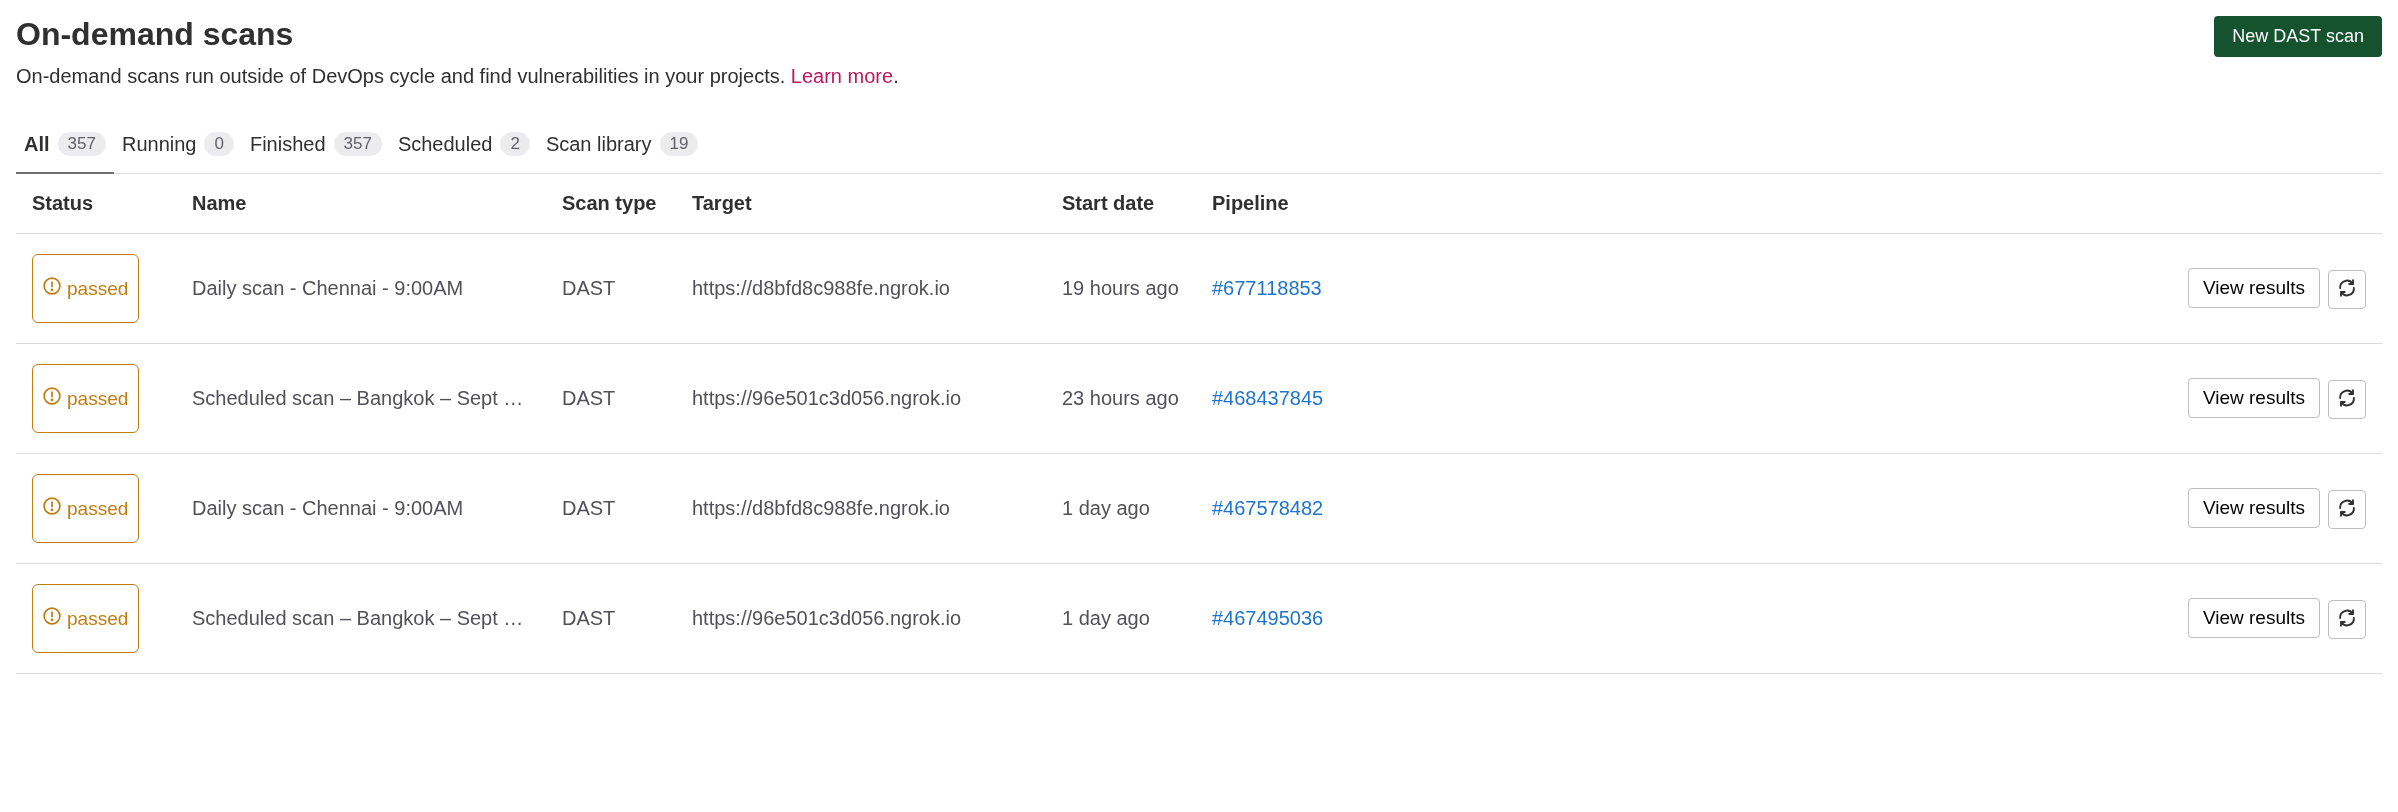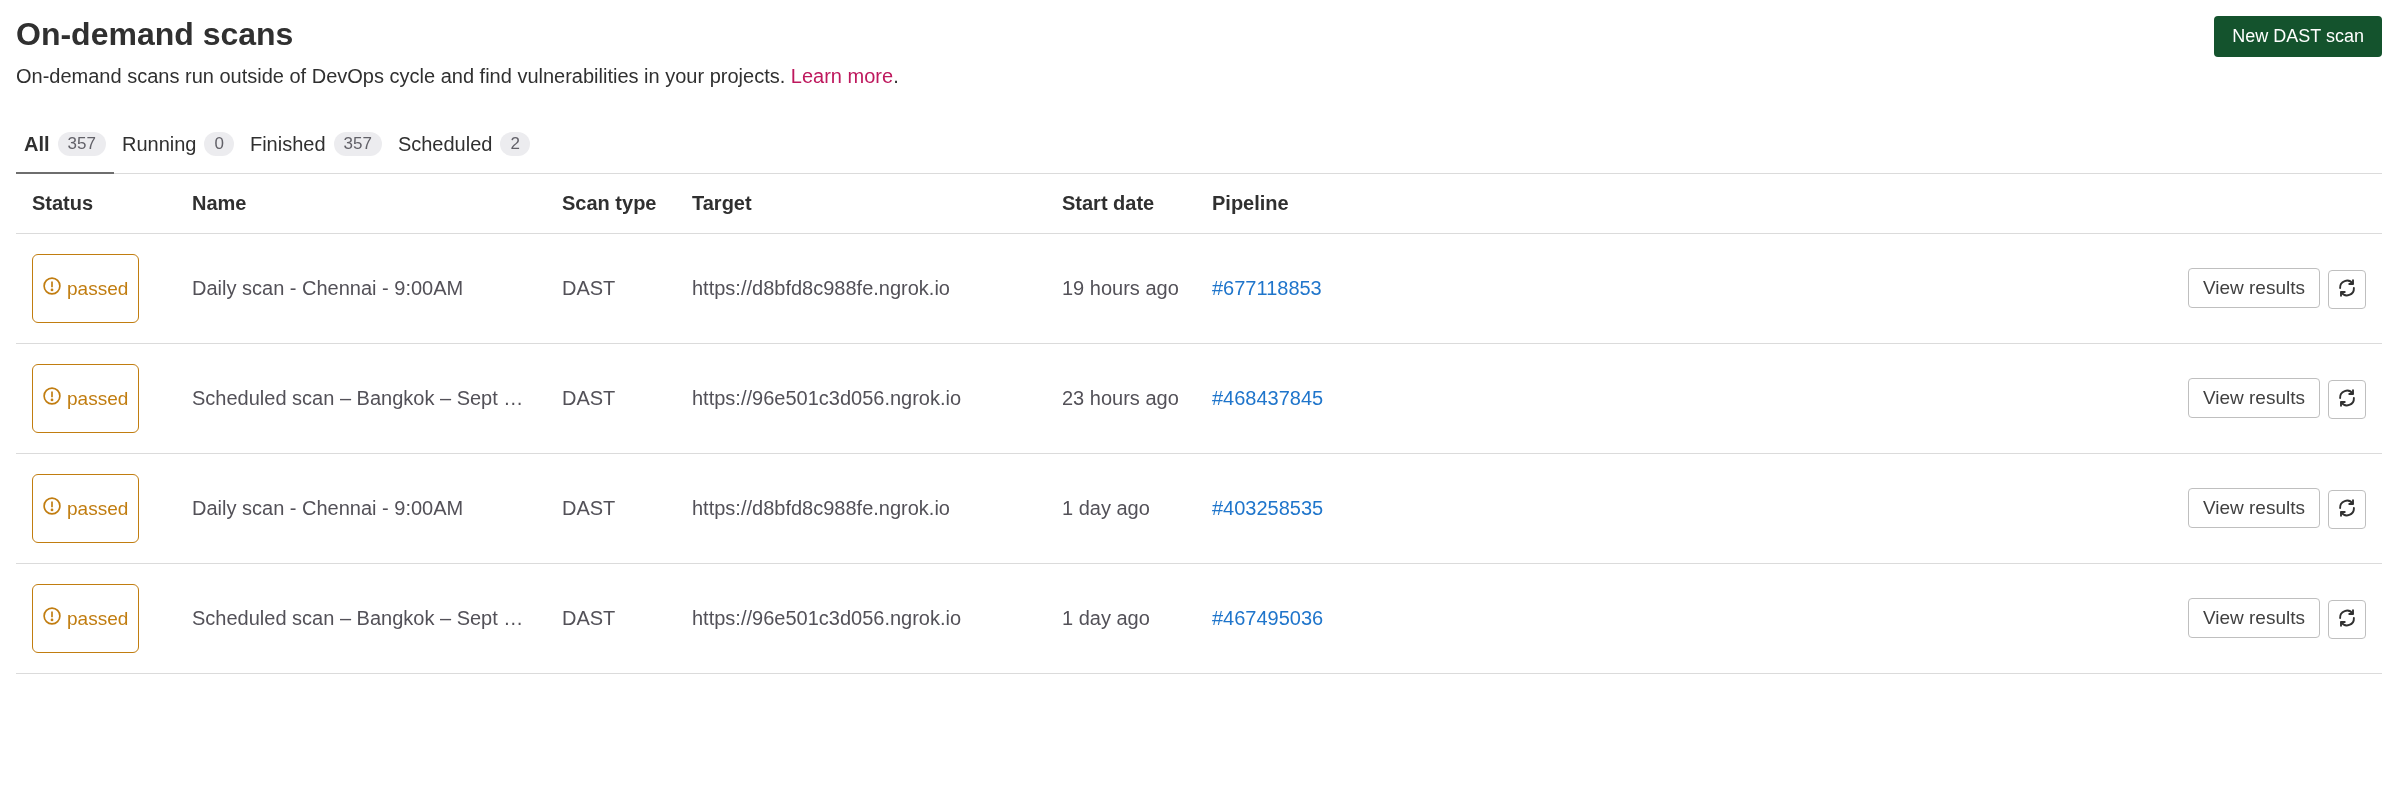--- a/index.html
+++ b/index.html
@@ -111,21 +111,21 @@
       color: #1f75cb;
       cursor: pointer;
     }
     .actions-cell {
       text-align: right;
       white-space: nowrap;
     }
     .view-results-btn {
       background: #fff;
       border: 1px solid #bfbfbf;
-      color: #404040;
+      color: #000000;
       padding: 8px 14px;
       font-size: 19px;
       border-radius: 4px;
       cursor: pointer;
       margin-right: 8px;
     }
     .retry-btn {
       background: #fff;
       border: 1px solid #bfbfbf;
       padding: 7px 8px;
@@ -175,20 +175,24 @@
       <span>Running</span>
       <span class="tab-count">0</span>
     </div>
     <div class="tab">
       <span>Finished</span>
       <span class="tab-count">357</span>
     </div>
     <div class="tab">
       <span>Scheduled</span>
       <span class="tab-count">2</span>
+    </div>
+    <div class="tab">
+      <span>Scan library</span>
+      <span class="tab-count">19</span>
     </div>
   </div>
 
 <table>
   <thead>
     <tr>
       <th class="col-status">Status</th>
       <th class="col-name">Name</th>
       <th class="col-scantype">Scan type</th>
       <th class="col-target">Target</th>
@@ -250,21 +254,21 @@
                 <circle cx="8" cy="8" r="7"></circle>
                 <line x1="8" y1="4" x2="8" y2="9"></line>
                 <circle cx="8" cy="11.5" r="0.5" fill="#c17d10"></circle>
               </svg></span>
             <span>passed</span>
           </span></td>
         <td class="name-cell">Daily scan - Chennai - 9:00AM</td>
         <td>DAST</td>
         <td>https://d8bfd8c988fe.ngrok.io</td>
         <td>1 day ago</td>
-        <td><span class="pipeline-link">#403258535</span></td>
+        <td><span class="pipeline-link">#467578482</span></td>
         <td class="actions-cell"><button class="view-results-btn">View results</button><button class="retry-btn">
             <span><svg class="retry-icon" viewBox="0 0 16 16" fill="none" stroke="#303030" stroke-width="1.5" stroke-linecap="round" stroke-linejoin="round">
                 <path d="M2.5 8 A5.5 5.5 0 0 1 12.5 4.5"></path>
                 <polyline points="12.8,1.8 12.8,4.8 9.8,4.8"></polyline>
                 <path d="M13.5 8 A5.5 5.5 0 0 1 3.5 11.5"></path>
                 <polyline points="3.2,14.2 3.2,11.2 6.2,11.2"></polyline>
               </svg></span>
           </button></td>
       </tr>
       <tr>

